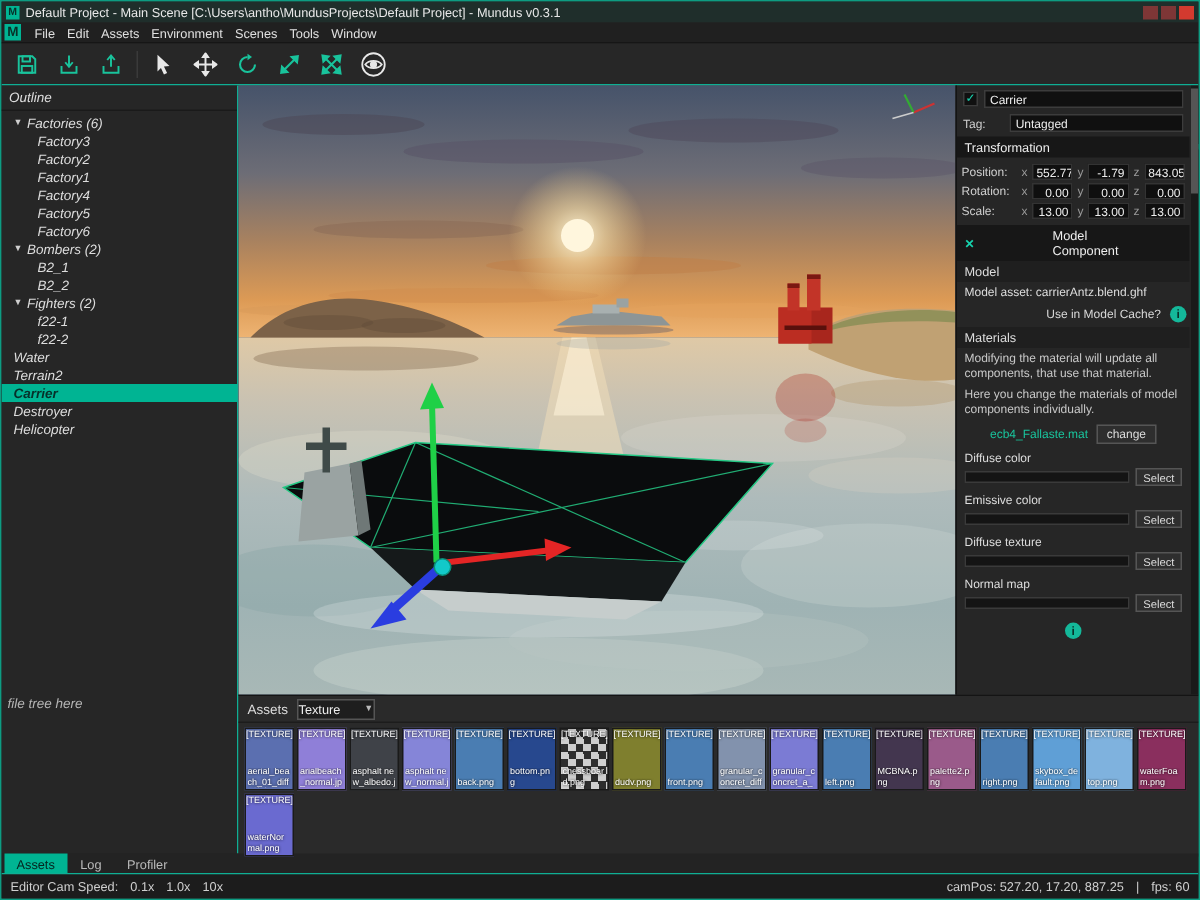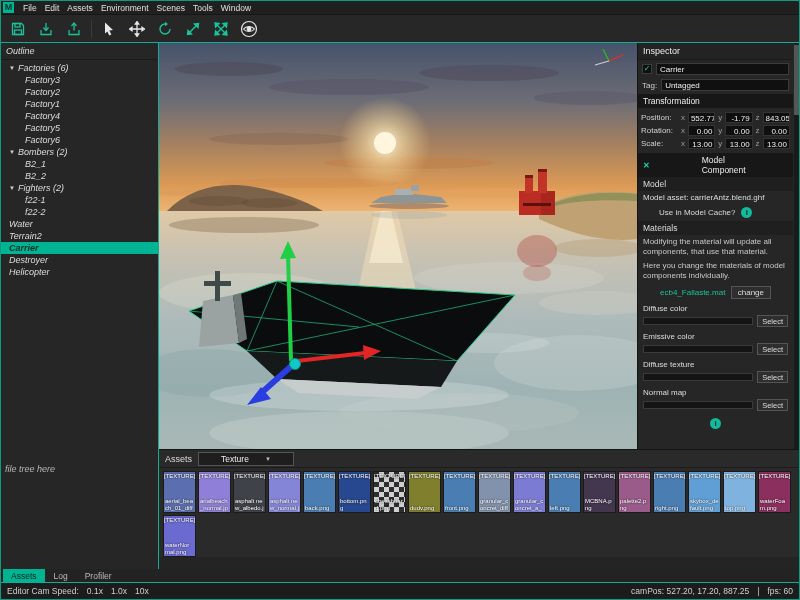--- a/index.html
+++ b/index.html
@@ -44,53 +44,53 @@
   .viewport { flex:1; position:relative; background:#5a6a7a; min-width:0; }
   .viewport svg { display:block; width:100%; height:100%; }
 
   
   .inspector { width:162px; background:#262626; border-left:1px solid #141414; position:relative; font-size:8px; flex:0 0 auto; overflow:hidden; }
   .insp-inner { padding-right:6px; }
   .insp-header { font-size:9px; color:#eee; padding:3px 5px; border-bottom:1px solid #1a1a1a; background:#232323; }
   .name-row { display:flex; align-items:center; gap:4px; padding:3px 4px; }
   .checkbox { width:10px; height:10px; background:#101010; border:1px solid #3c3c3c; color:#17d3ae; font-size:8px; line-height:8px; text-align:center; }
   .text-input { flex:1; background:#101010; border:1px solid #3c3c3c; color:#eee; font-size:8px; height:12px; padding:0 3px; font-family:"Liberation Sans", sans-serif; width:100%; }
-  .tag-row { display:flex; align-items:center; gap:4px; padding:1px 4px 3px; }
+  .tag-row { display:flex; align-items:center; gap:16px; padding:1px 4px 3px; }
   .tag-label { color:#cfcfcf; }
   .strip { background:#171717; color:#eee; padding:2px 5px; display:flex; align-items:center; font-size:8.5px;gap:48px; }
   .strip .grow { flex:1; }
   .caret { color:#17d3ae; font-size:7px; }
   .x-ico { color:#17d3ae; font-weight:bold; margin-right:4px; font-size:8px; }
   .substrip { background:#1f1f1f; color:#ddd; padding:2px 5px; font-size:8.5px; }
   .xf-rows { padding:2px 3px; }
   .xf-row { display:flex; align-items:center; gap:2px; margin:2px 0; }
   .xf-label { width:38px; color:#cfcfcf; text-align:left; }
   .ax { color:#9a9a9a; width:6px; text-align:center; }
   .xf-val { width:28px; background:#0f0f0f; border:1px solid #333; color:#eee; text-align:right; padding:0 2px; height:11px; line-height:11px; overflow:hidden; }
   .insp-text { padding:2px 5px; color:#ddd; }
-  .cache-row { display:flex; align-items:center; gap:6px; padding:3px 21px; }
+  .cache-row { display:flex; align-items:center; gap:6px; padding:3px 2px;justify-content:flex-end; }
   .info-icon { width:11px; height:11px; border-radius:50%; background:#14b89a; color:#073028; font-weight:bold; font-size:8px; text-align:center; line-height:11px; flex:0 0 auto; }
   .help-text { padding:2px 5px; color:#c8c8c8; line-height:1.25; }
   .mat-row { display:flex; align-items:center; justify-content:space-between; padding:3px 22px; }
   .mat-link { color:#19c39c; }
   .small-btn { background:#2e2e2e; border:1px solid #555; color:#ddd; font-size:8px; padding:1px 6px; font-family:"Liberation Sans", sans-serif; }
   .field-group { padding:2px 5px 0; }
   .field-label { color:#ddd; margin-bottom:2px; }
   .field-row { display:flex; align-items:center; gap:4px; margin-bottom:3px; }
   .field-bar { flex:1; height:8px; background:#141414; border:1px solid #3a3a3a; }
   .select-btn { background:#2e2e2e; border:1px solid #555; color:#ddd; font-size:7.5px; padding:0 4px; height:12px; font-family:"Liberation Sans", sans-serif; }
   .insp-bottom-info { display:flex; justify-content:center; padding:4px 0; }
   .scroll-track { position:absolute; right:0; top:0; bottom:0; width:5px; background:#1a1a1a; }
   .scroll-thumb { position:absolute; right:0; top:2px; width:5px; height:70px; background:#555; }
 
   
   .assets-panel { height:108px; background:#2a2a2a; border-top:1px solid #141414; display:flex; flex-direction:column; flex:0 0 auto; }
   .assets-header { height:18px; display:flex; align-items:center; gap:6px; padding:0 6px; border-bottom:1px solid #1c1c1c; flex:0 0 auto; }
   .assets-tab-label { font-size:9px; color:#ddd; }
-  .tex-select { display:flex; align-items:center; gap:16px; background:#1e1e1e; border:1px solid #555; color:#eee; font-size:8.5px; padding:1px 22px; }
+  .tex-select { display:flex; align-items:center; gap:16px; background:#1e1e1e; border:1px solid #555; color:#eee; font-size:8.5px; padding:1px 0; }
   .tex-select .dd { font-size:6px; color:#bbb; }
   .texture-grid { flex:1; display:flex; flex-wrap:wrap; gap:2px; padding:3px 4px; align-content:flex-start; overflow:hidden; }
   .tex-tile { width:33px; height:42px; position:relative; border:1px solid #1a1a1a; overflow:hidden; }
   .tex-tag { position:absolute; top:1px; left:0; right:0; text-align:center; font-size:6px; color:#fff; text-shadow:0 0 2px #000; white-space:nowrap; }
   .tex-name { position:absolute; bottom:1px; left:1px; right:1px; font-size:6px; line-height:6.5px; color:#fff; text-shadow:0 0 2px #000; word-break:break-all; max-height:13px; overflow:hidden; }
   .tex-tile.checker { background:repeating-conic-gradient(#cfcfcf 0% 25%, #2e2e2e 0% 50%) 0 0 / 10px 10px; }
 
   
   .bottom-tabs { height:14px; background:#232323; display:flex; align-items:stretch; gap:1px; padding:0 2px; border-bottom:1px solid #0fae94; flex:0 0 auto; }
   .btab { font-size:8.5px; color:#bbb; padding:1px 8px; display:flex; align-items:center; }
@@ -99,20 +99,29 @@
   .statusbar .spacer { flex:1; }
   .speeds { display:flex; gap:8px; margin-left:8px; }
   .speed { color:#cfcfcf; }
   .status-right { display:flex; gap:8px; align-items:center; }
 </style>
 </head>
 <body>
 
 <div class="app">
 
+  <div class="titlebar">
+    <div class="mini-logo">M</div>
+    <div class="title-text">Default Project - Main Scene [C:\Users\antho\MundusProjects\Default Project] - Mundus v0.3.1</div>
+    <div class="win-btns">
+      <div class="win-btn min"></div>
+      <div class="win-btn max"></div>
+      <div class="win-btn close"></div>
+    </div>
+  </div>
 
   <div class="menubar">
     <div class="app-logo">M</div>
     <div style="display:flex">
         <div class="menu-item">File</div>
         <div class="menu-item">Edit</div>
         <div class="menu-item">Assets</div>
         <div class="menu-item">Environment</div>
         <div class="menu-item">Scenes</div>
         <div class="menu-item">Tools</div>
@@ -374,21 +383,20 @@
             <g>
               <line x1="450" y1="18" x2="464" y2="12" stroke="#cc3333" stroke-width="1.5"></line>
               <line x1="450" y1="18" x2="444" y2="6" stroke="#33aa33" stroke-width="1.5"></line>
               <line x1="450" y1="18" x2="436" y2="22" stroke="#cccccc" stroke-width="1.2"></line>
             </g>
           </svg>
         </div>
 
         <div class="inspector">
           <div class="insp-inner">
-            <div class="insp-header">Inspector</div>
 
             <div class="name-row">
               <div class="checkbox">✓</div>
               <input class="text-input" value="Carrier" style="">
             </div>
             <div class="tag-row">
               <span class="tag-label">Tag:</span>
               <input class="text-input" value="Untagged" style="">
             </div>
 

